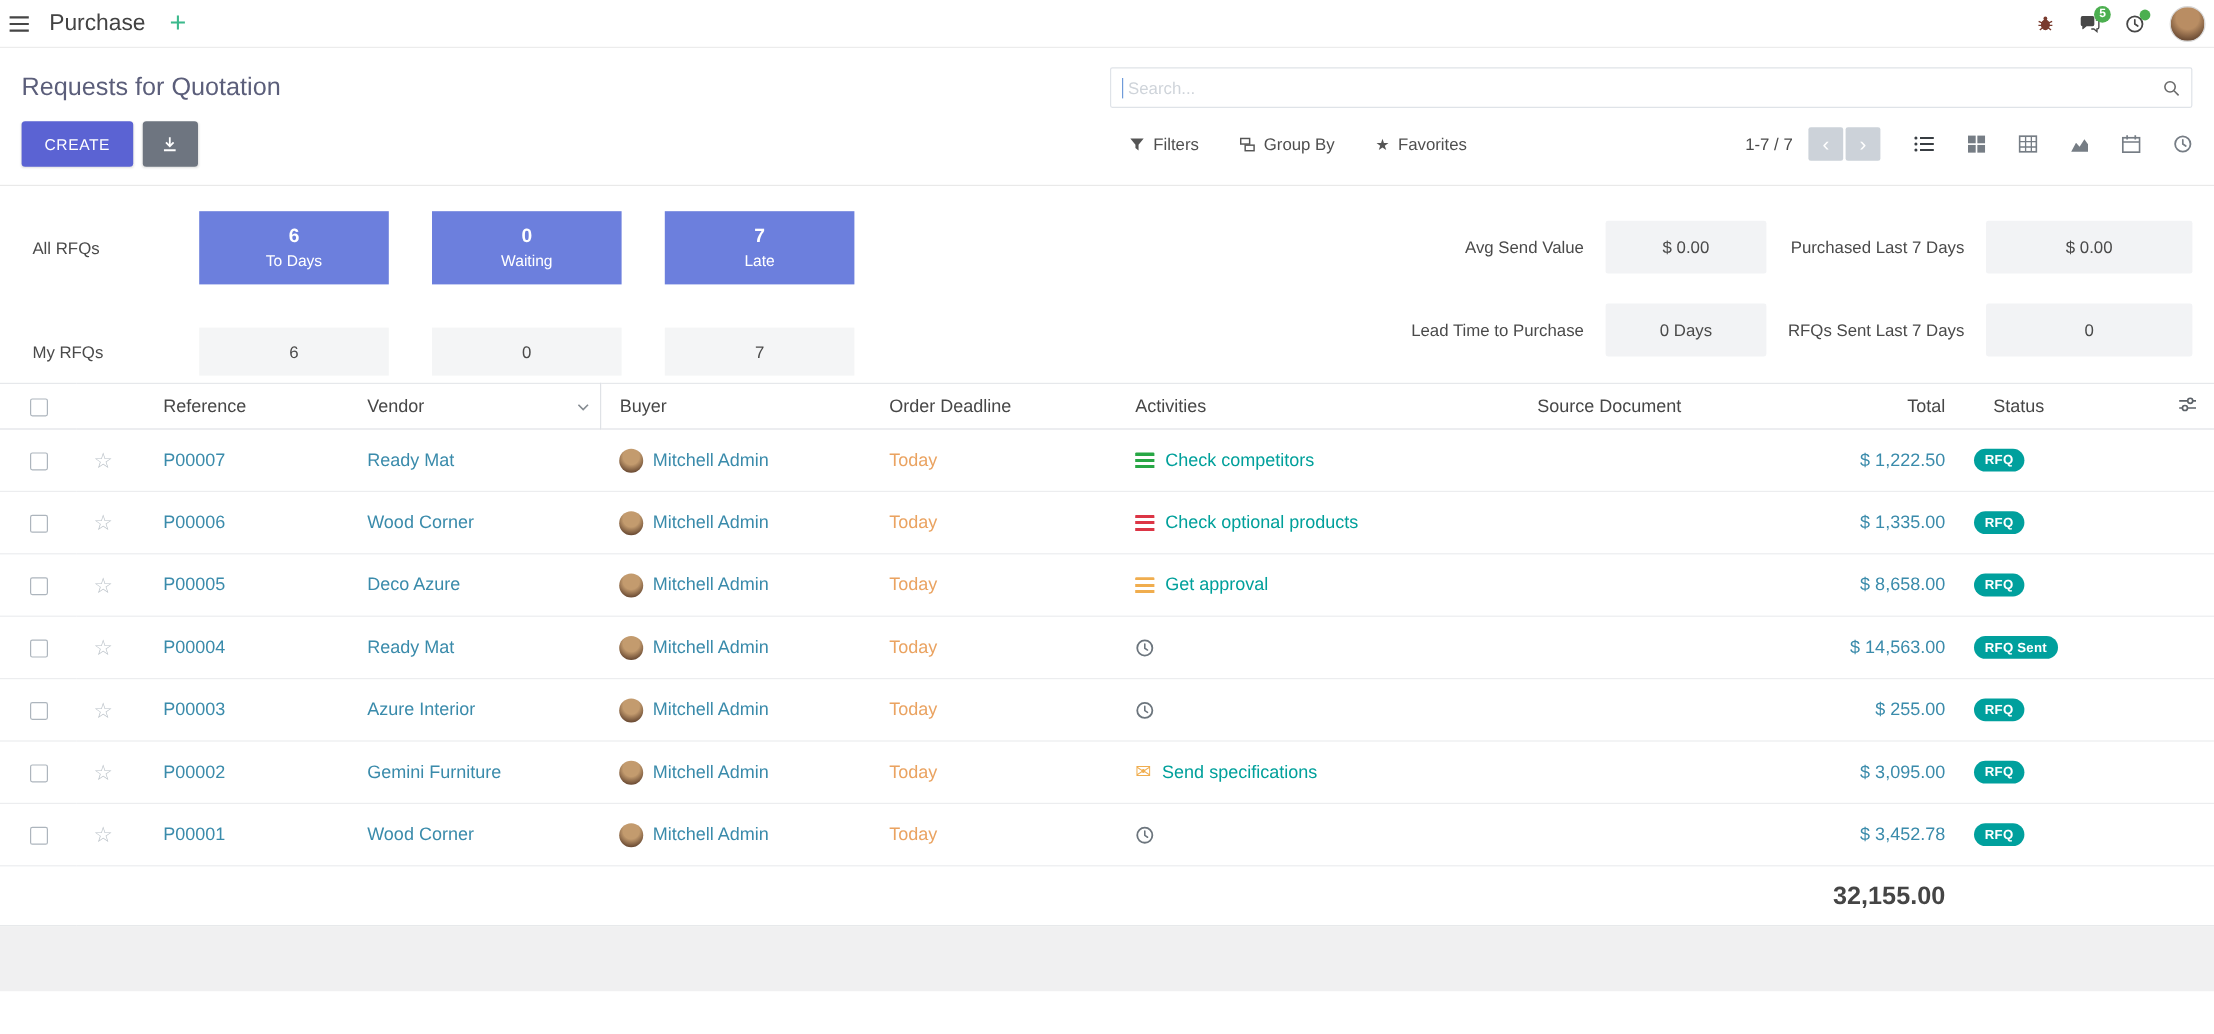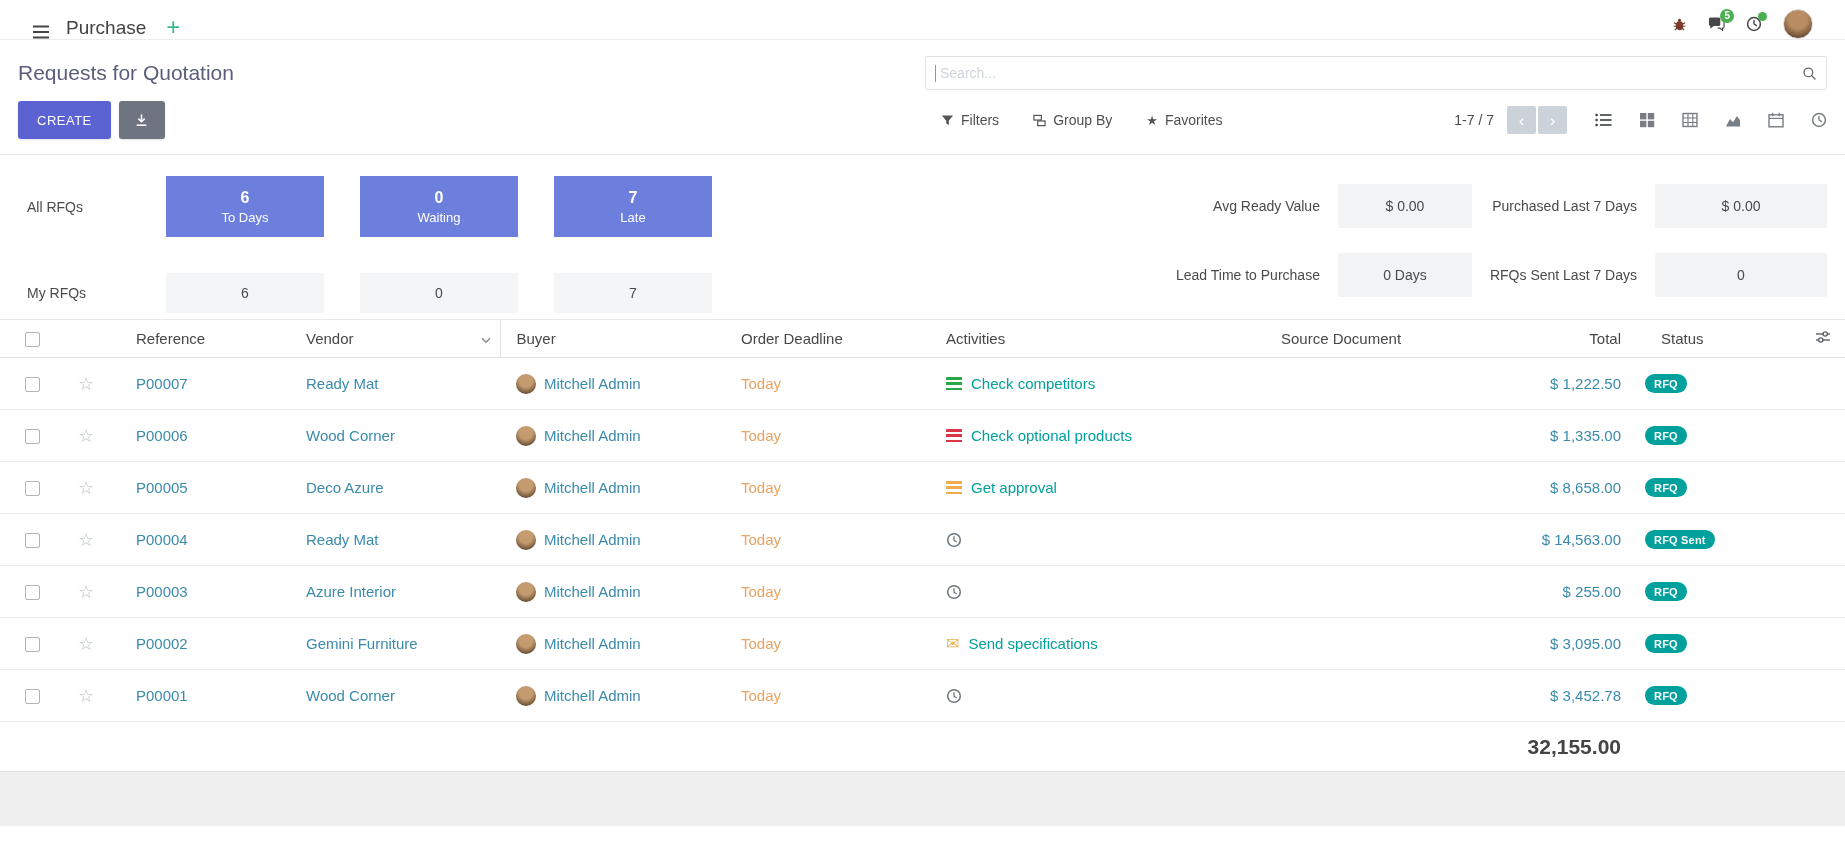--- a/index.html
+++ b/index.html
@@ -7,21 +7,21 @@
   body {
     font-family: "Liberation Sans", sans-serif;
     background: #ffffff;
     color: #4a4a4a;
     font-size: 15px;
     overflow: hidden;
   }
   a { text-decoration: none; cursor: pointer; }
 
   
-  .topbar { height: 40px; display: flex; align-items: flex-end; padding: 0 32px; background: #fff; border-bottom: 1px solid #ececec; }
+  .topbar { height: 40px; display: flex; align-items: center; padding: 0 7px; background: #fff; border-bottom: 1px solid #ececec; }
   .menu-toggle { display: inline-flex; margin-right: 16px; cursor: pointer; }
   .app-title { font-size: 19px; color: #434343; cursor: pointer; }
   .plus-tab { font-size: 24px; font-weight: 300; color: #3bb98c; margin-left: 20px; line-height: 1; cursor: pointer; }
   .topbar-right { margin-left: auto; display: flex; align-items: center; gap: 21px; }
   .sysicon { position: relative; display: inline-flex; cursor: pointer; }
   .badge-count { position: absolute; top: -7px; right: -9px; background: var(--c-topbar_badge); color: #fff; font-size: 10px; line-height: 1; padding: 2px 4px; border-radius: 8px; font-weight: bold; }
   .badge-dot { position: absolute; top: -4px; right: -5px; width: 9px; height: 9px; border-radius: 50%; background: var(--c-topbar_badge); }
   .avatar { width: 30px; height: 30px; border-radius: 50%; cursor: pointer;
     background: radial-gradient(circle at 50% 32%, #b98d63 0 40%, #6d4d35 78%); border: 1px solid #d8d8d8; }
 
@@ -252,21 +252,21 @@
       <span class="tile-count">7</span>
       <span class="tile-label">Late</span>
     </div>
     <div class="dash-label">My RFQs</div>
     <div class="tile-gray">6</div>
     <div class="tile-gray">0</div>
     <div class="tile-gray">7</div>
   </div>
 
   <div class="stats-grid">
-    <div class="stat-label">Avg Ready Value</div>
+    <div class="stat-label">Avg Send Value</div>
     <div class="stat-value">$ 0.00</div>
     <div class="stat-label">Purchased Last 7 Days</div>
     <div class="stat-value">$ 0.00</div>
     <div class="stat-label">Lead Time to Purchase</div>
     <div class="stat-value">0 Days</div>
     <div class="stat-label">RFQs Sent Last 7 Days</div>
     <div class="stat-value">0</div>
   </div>
 </section>
 

